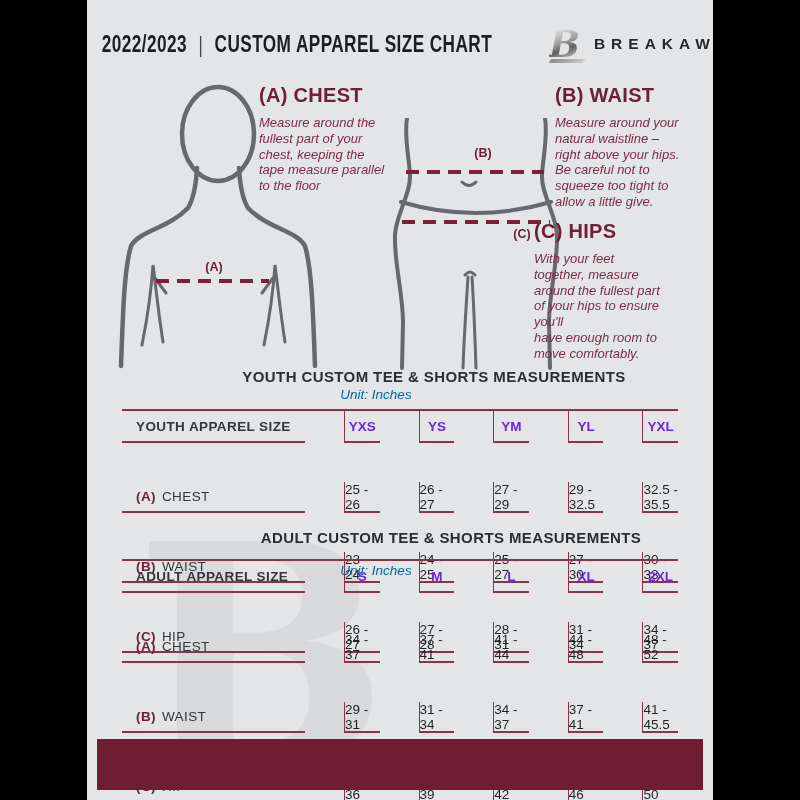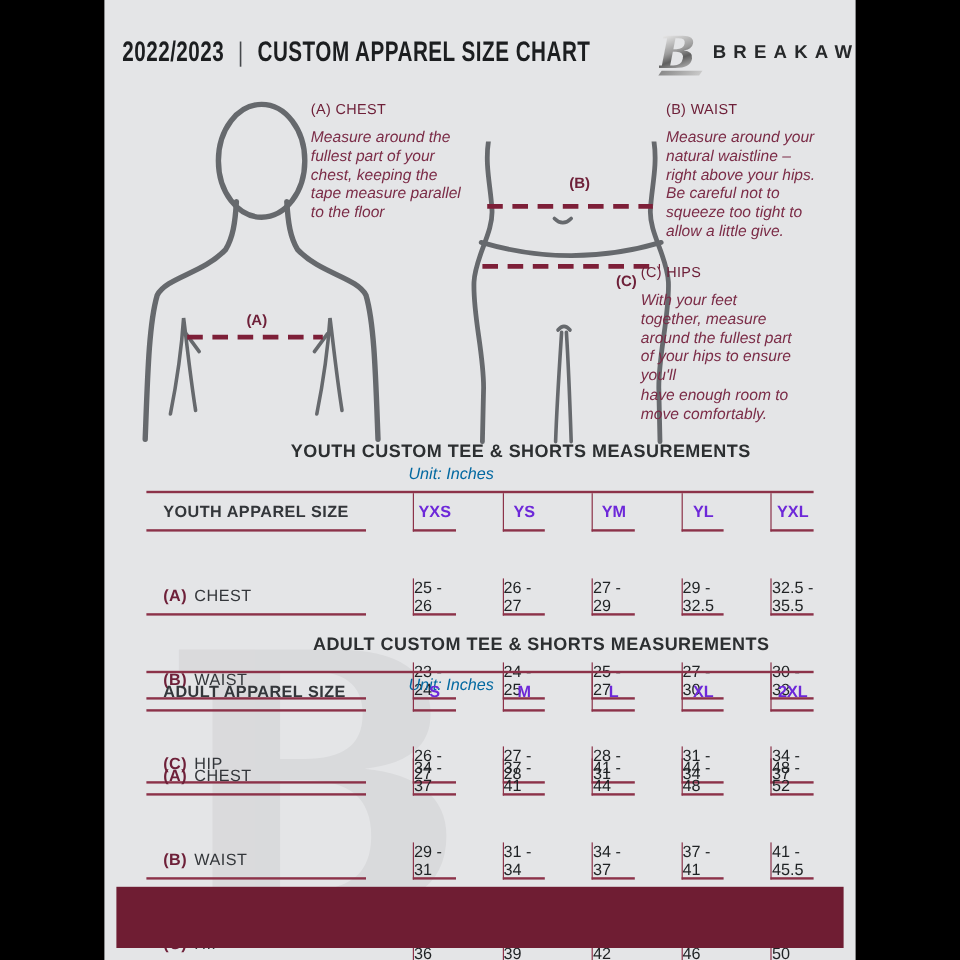--- a/index.html
+++ b/index.html
@@ -32,21 +32,21 @@
     position:absolute;left:1px;bottom:3px;width:34px;height:4px;
     background:linear-gradient(90deg,#8a8a8a,#c9c9c9);transform:skewX(-35deg);
   }
   .brand{
     font-weight:bold;font-size:15.5px;letter-spacing:6px;color:#26282a;white-space:nowrap;
   }
   
   .fig{position:absolute;z-index:1;}
   .guide-block{position:absolute;z-index:2;}
   .guide-h{
-    font-weight:normal;font-size:12px;letter-spacing:.3px;color:#6e2039;margin:0 0 8px 0;
+    font-weight:bold;font-size:20px;letter-spacing:.3px;color:#6e2039;margin:0 0 8px 0;
   }
   .guide-p{
     font-size:13px;font-style:italic;line-height:15.8px;color:#7b2c47;
     margin:0;white-space:pre-line;
   }
   .fig-label{
     position:absolute;z-index:2;width:30px;text-align:center;
     font-weight:bold;font-size:12.5px;color:#6e2039;
   }
   

